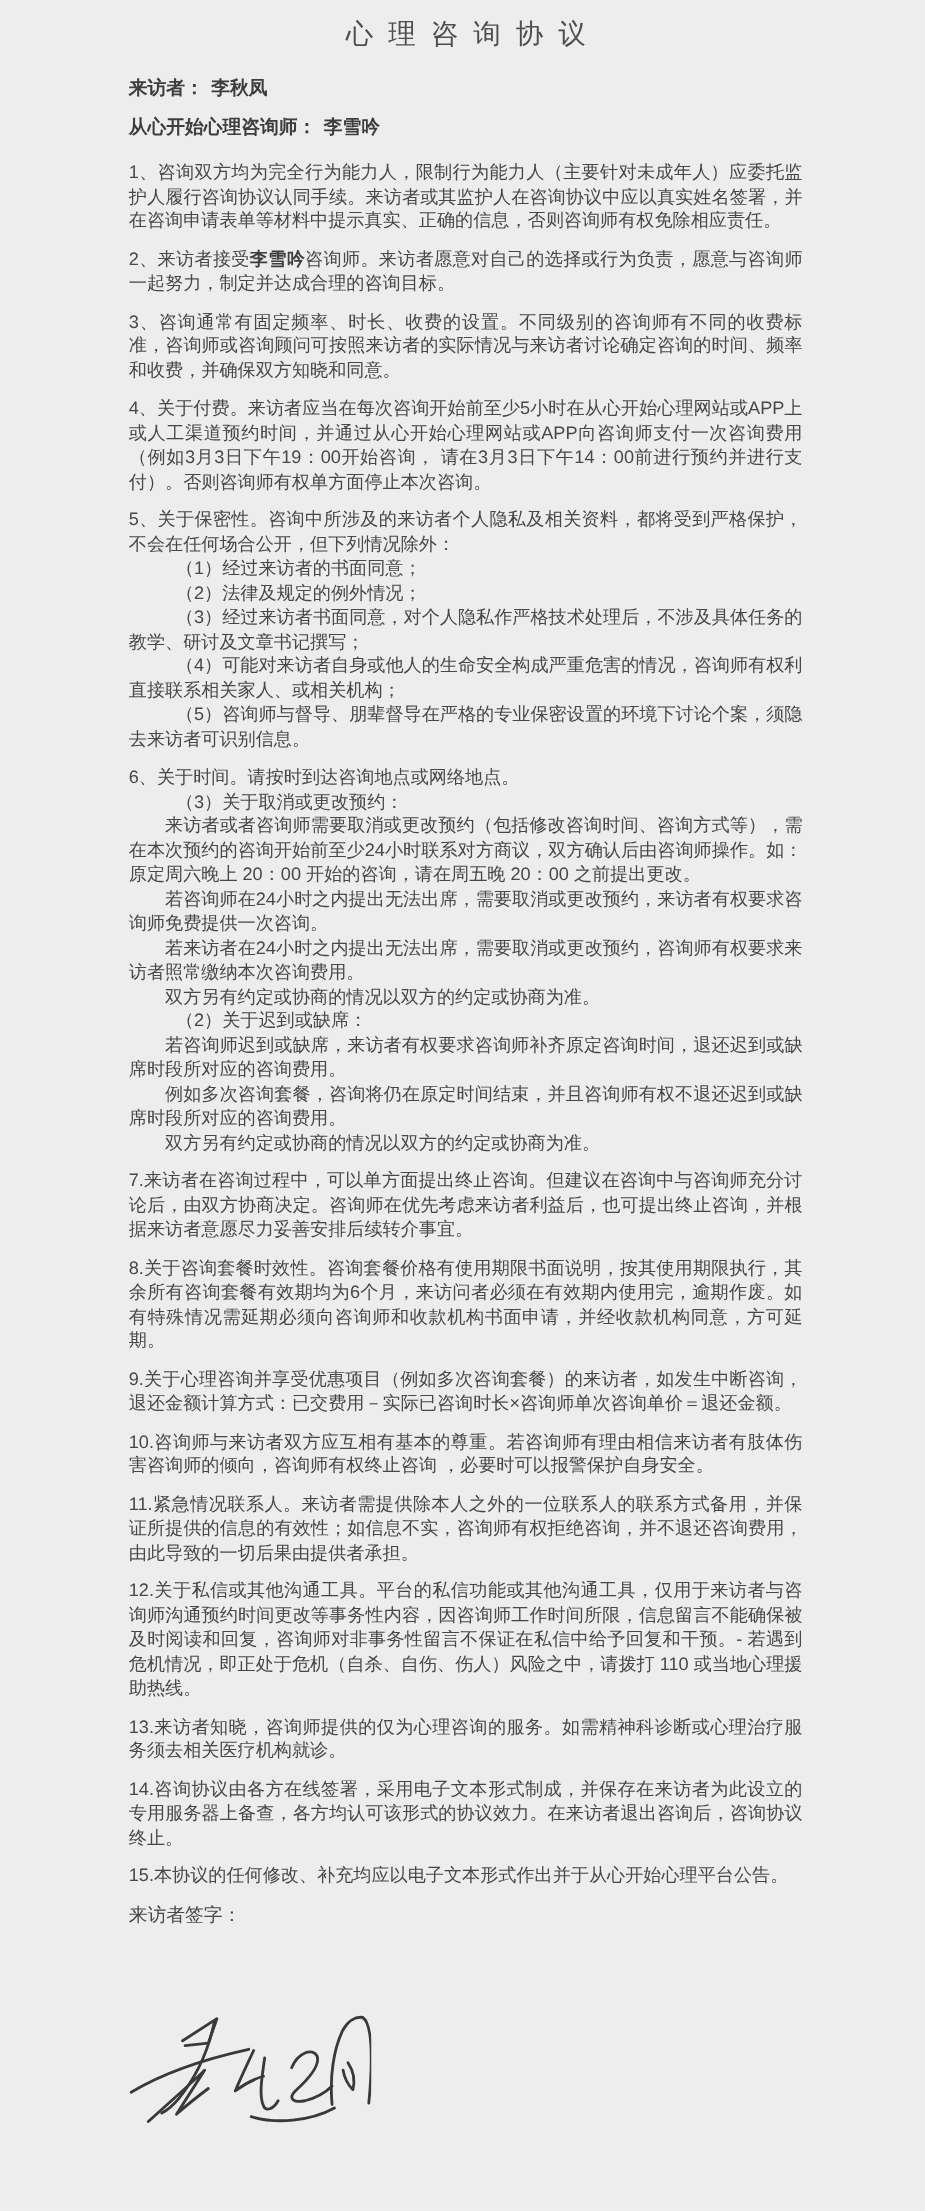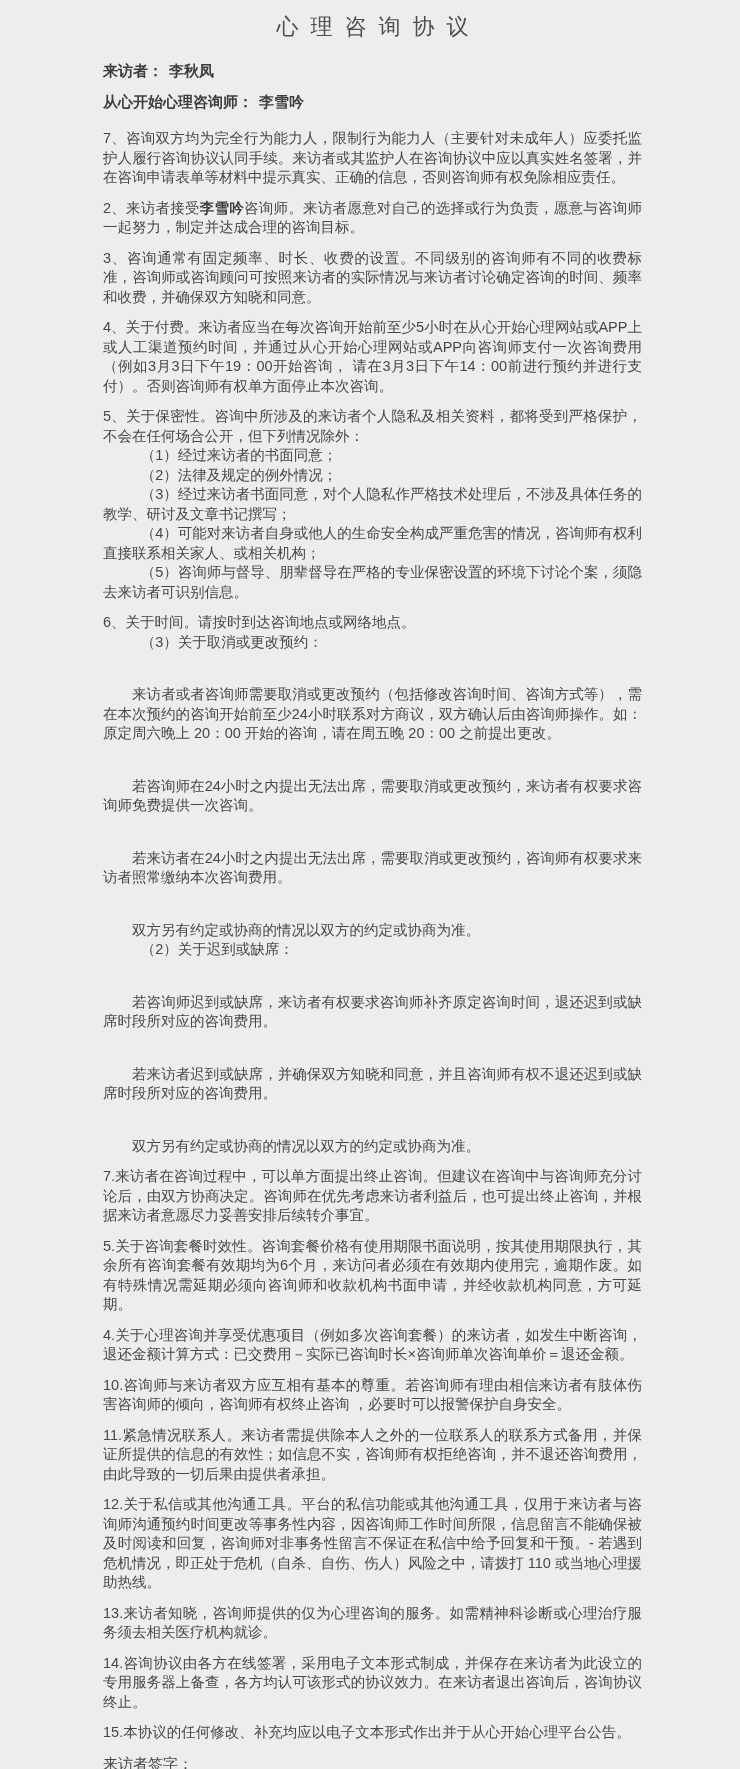--- a/index.html
+++ b/index.html
@@ -36,21 +36,21 @@
   .clauses { margin-top: 16px; }
   .clause { margin: 11px 0; }
   .clause p {
     margin: 0;
     font-size: 14.5px;
     line-height: 19.5px;
     color: #474747;
     text-align: justify;
   }
   .clause p.item { text-indent: 2.6em; }
-  .clause p.sub  { text-indent: 2em; margin-top: 33px; }
+  .clause p.sub  { text-indent: 2em; }
   .clause span.b { font-weight: bold; color: #3d3d3d; }
   .sign-label {
     font-size: 15px;
     color: #474747;
     line-height: 20px;
   }
   .signature-wrap {
     margin-top: 62px;
     margin-left: -2px;
     width: 196px;
@@ -74,21 +74,21 @@
   <div class="heading">
     <span>来访者：</span><span class="name">李秋凤</span>
   </div>
 
   <div class="heading">
     <span>从心开始心理咨询师：</span><span class="name">李雪吟</span>
   </div>
 
   <div class="clauses">
       <div class="clause">
-        <p class="normal"><span>7、咨询双方均为完全行为能力人，限制行为能力人（主要针对未成年人）应委托监护人履行咨询协议认同手续。来访者或其监护人在咨询协议中应以真实姓名签署，并在咨询申请表单等材料中提示真实、正确的信息，否则咨询师有权免除相应责任。</span></p>
+        <p class="normal"><span>1、咨询双方均为完全行为能力人，限制行为能力人（主要针对未成年人）应委托监护人履行咨询协议认同手续。来访者或其监护人在咨询协议中应以真实姓名签署，并在咨询申请表单等材料中提示真实、正确的信息，否则咨询师有权免除相应责任。</span></p>
       </div>
       <div class="clause">
         <p class="normal"><span>2、来访者接受</span><span class="b">李雪吟</span><span>咨询师。来访者愿意对自己的选择或行为负责，愿意与咨询师一起努力，制定并达成合理的咨询目标。</span></p>
       </div>
       <div class="clause">
         <p class="normal"><span>3、咨询通常有固定频率、时长、收费的设置。不同级别的咨询师有不同的收费标准，咨询师或咨询顾问可按照来访者的实际情况与来访者讨论确定咨询的时间、频率和收费，并确保双方知晓和同意。</span></p>
       </div>
       <div class="clause">
         <p class="normal"><span>4、关于付费。来访者应当在每次咨询开始前至少5小时在从心开始心理网站或APP上或人工渠道预约时间，并通过从心开始心理网站或APP向咨询师支付一次咨询费用（例如3月3日下午19：00开始咨询， 请在3月3日下午14：00前进行预约并进行支付）。否则咨询师有权单方面停止本次咨询。</span></p>
       </div>
@@ -102,31 +102,31 @@
       </div>
       <div class="clause">
         <p class="normal"><span>6、关于时间。请按时到达咨询地点或网络地点。</span></p>
         <p class="item"><span>（3）关于取消或更改预约：</span></p>
         <p class="sub"><span>来访者或者咨询师需要取消或更改预约（包括修改咨询时间、咨询方式等），需在本次预约的咨询开始前至少24小时联系对方商议，双方确认后由咨询师操作。如：原定周六晚上 20：00 开始的咨询，请在周五晚 20：00 之前提出更改。</span></p>
         <p class="sub"><span>若咨询师在24小时之内提出无法出席，需要取消或更改预约，来访者有权要求咨询师免费提供一次咨询。</span></p>
         <p class="sub"><span>若来访者在24小时之内提出无法出席，需要取消或更改预约，咨询师有权要求来访者照常缴纳本次咨询费用。</span></p>
         <p class="sub"><span>双方另有约定或协商的情况以双方的约定或协商为准。</span></p>
         <p class="item"><span>（2）关于迟到或缺席：</span></p>
         <p class="sub"><span>若咨询师迟到或缺席，来访者有权要求咨询师补齐原定咨询时间，退还迟到或缺席时段所对应的咨询费用。</span></p>
-        <p class="sub"><span>若来访者迟到或缺席，并确保双方知晓和同意，并且咨询师有权不退还迟到或缺席时段所对应的咨询费用。</span></p>
+        <p class="sub"><span>例如多次咨询套餐，咨询将仍在原定时间结束，并且咨询师有权不退还迟到或缺席时段所对应的咨询费用。</span></p>
         <p class="sub"><span>双方另有约定或协商的情况以双方的约定或协商为准。</span></p>
       </div>
       <div class="clause">
         <p class="normal"><span>7.来访者在咨询过程中，可以单方面提出终止咨询。但建议在咨询中与咨询师充分讨论后，由双方协商决定。咨询师在优先考虑来访者利益后，也可提出终止咨询，并根据来访者意愿尽力妥善安排后续转介事宜。</span></p>
       </div>
       <div class="clause">
-        <p class="normal"><span>5.关于咨询套餐时效性。咨询套餐价格有使用期限书面说明，按其使用期限执行，其余所有咨询套餐有效期均为6个月，来访问者必须在有效期内使用完，逾期作废。如有特殊情况需延期必须向咨询师和收款机构书面申请，并经收款机构同意，方可延期。</span></p>
+        <p class="normal"><span>8.关于咨询套餐时效性。咨询套餐价格有使用期限书面说明，按其使用期限执行，其余所有咨询套餐有效期均为6个月，来访问者必须在有效期内使用完，逾期作废。如有特殊情况需延期必须向咨询师和收款机构书面申请，并经收款机构同意，方可延期。</span></p>
       </div>
       <div class="clause">
-        <p class="normal"><span>4.关于心理咨询并享受优惠项目（例如多次咨询套餐）的来访者，如发生中断咨询，退还金额计算方式：已交费用－实际已咨询时长×咨询师单次咨询单价＝退还金额。</span></p>
+        <p class="normal"><span>9.关于心理咨询并享受优惠项目（例如多次咨询套餐）的来访者，如发生中断咨询，退还金额计算方式：已交费用－实际已咨询时长×咨询师单次咨询单价＝退还金额。</span></p>
       </div>
       <div class="clause">
         <p class="normal"><span>10.咨询师与来访者双方应互相有基本的尊重。若咨询师有理由相信来访者有肢体伤害咨询师的倾向，咨询师有权终止咨询 ，必要时可以报警保护自身安全。</span></p>
       </div>
       <div class="clause">
         <p class="normal"><span>11.紧急情况联系人。来访者需提供除本人之外的一位联系人的联系方式备用，并保证所提供的信息的有效性；如信息不实，咨询师有权拒绝咨询，并不退还咨询费用，由此导致的一切后果由提供者承担。</span></p>
       </div>
       <div class="clause">
         <p class="normal"><span>12.关于私信或其他沟通工具。平台的私信功能或其他沟通工具，仅用于来访者与咨询师沟通预约时间更改等事务性内容，因咨询师工作时间所限，信息留言不能确保被及时阅读和回复，咨询师对非事务性留言不保证在私信中给予回复和干预。- 若遇到危机情况，即正处于危机（自杀、自伤、伤人）风险之中，请拨打 110 或当地心理援助热线。</span></p>
       </div>

